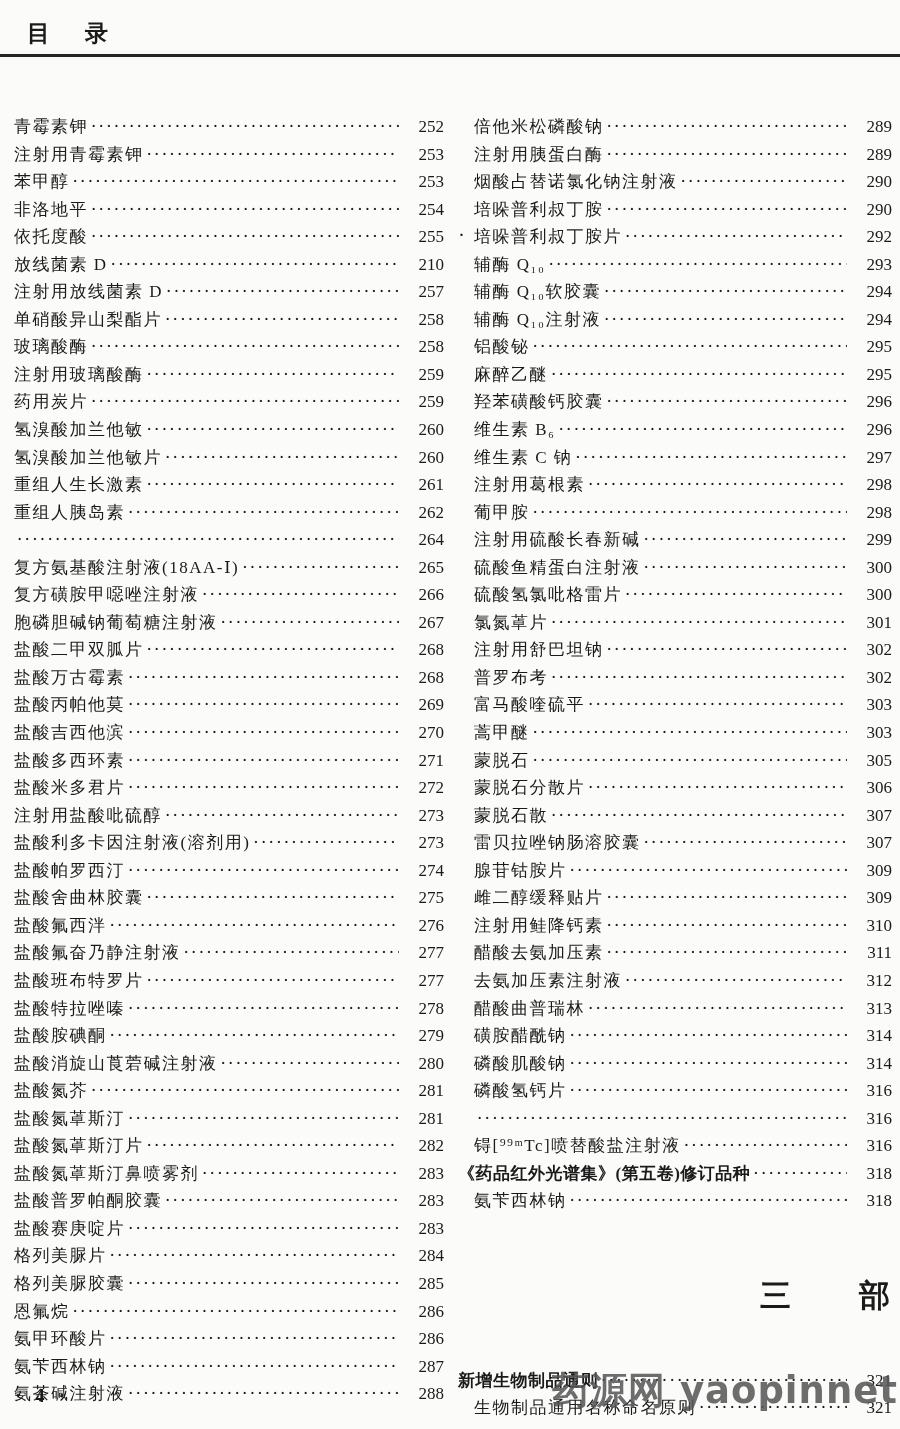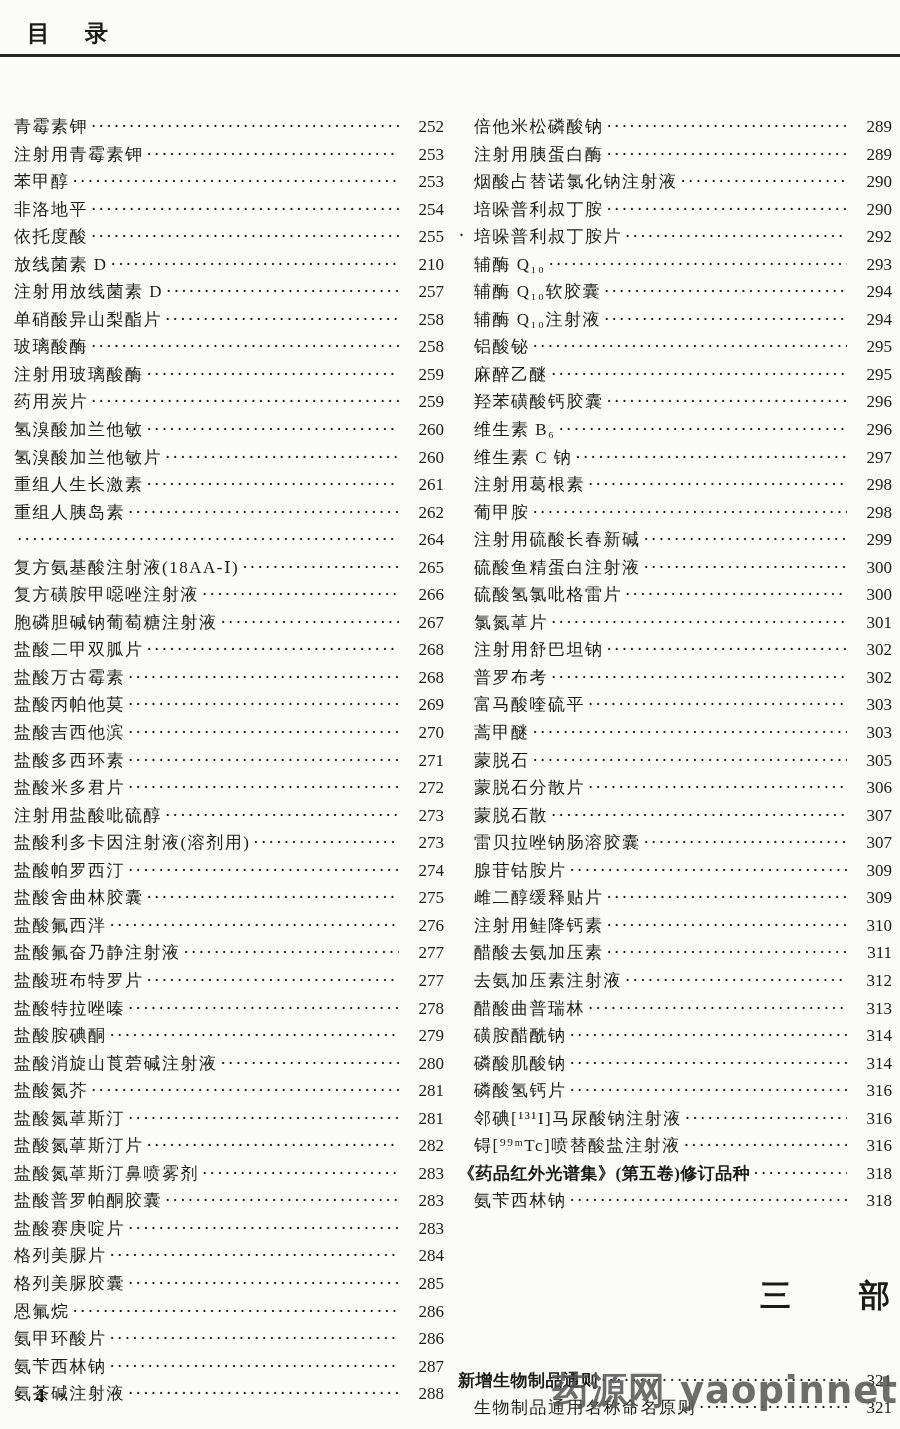--- a/index.html
+++ b/index.html
@@ -492,21 +492,20 @@
             <span class="title">磷酸肌酸钠</span>
             <span class="dots">··············································································································</span>
             <span class="pg">314</span>
           </div>
           <div class="entry">
             <span class="title">磷酸氢钙片</span>
             <span class="dots">··············································································································</span>
             <span class="pg">316</span>
           </div>
           <div class="entry">
-            <span class="title">邻碘[¹³¹I]马尿酸钠注射液</span>
             <span class="dots">··············································································································</span>
             <span class="pg">316</span>
           </div>
           <div class="entry">
             <span class="title">锝[⁹⁹ᵐTc]喷替酸盐注射液</span>
             <span class="dots">··············································································································</span>
             <span class="pg">316</span>
           </div>
           <div class="entry bold flush">
             <span class="title">《药品红外光谱集》(第五卷)修订品种</span>

